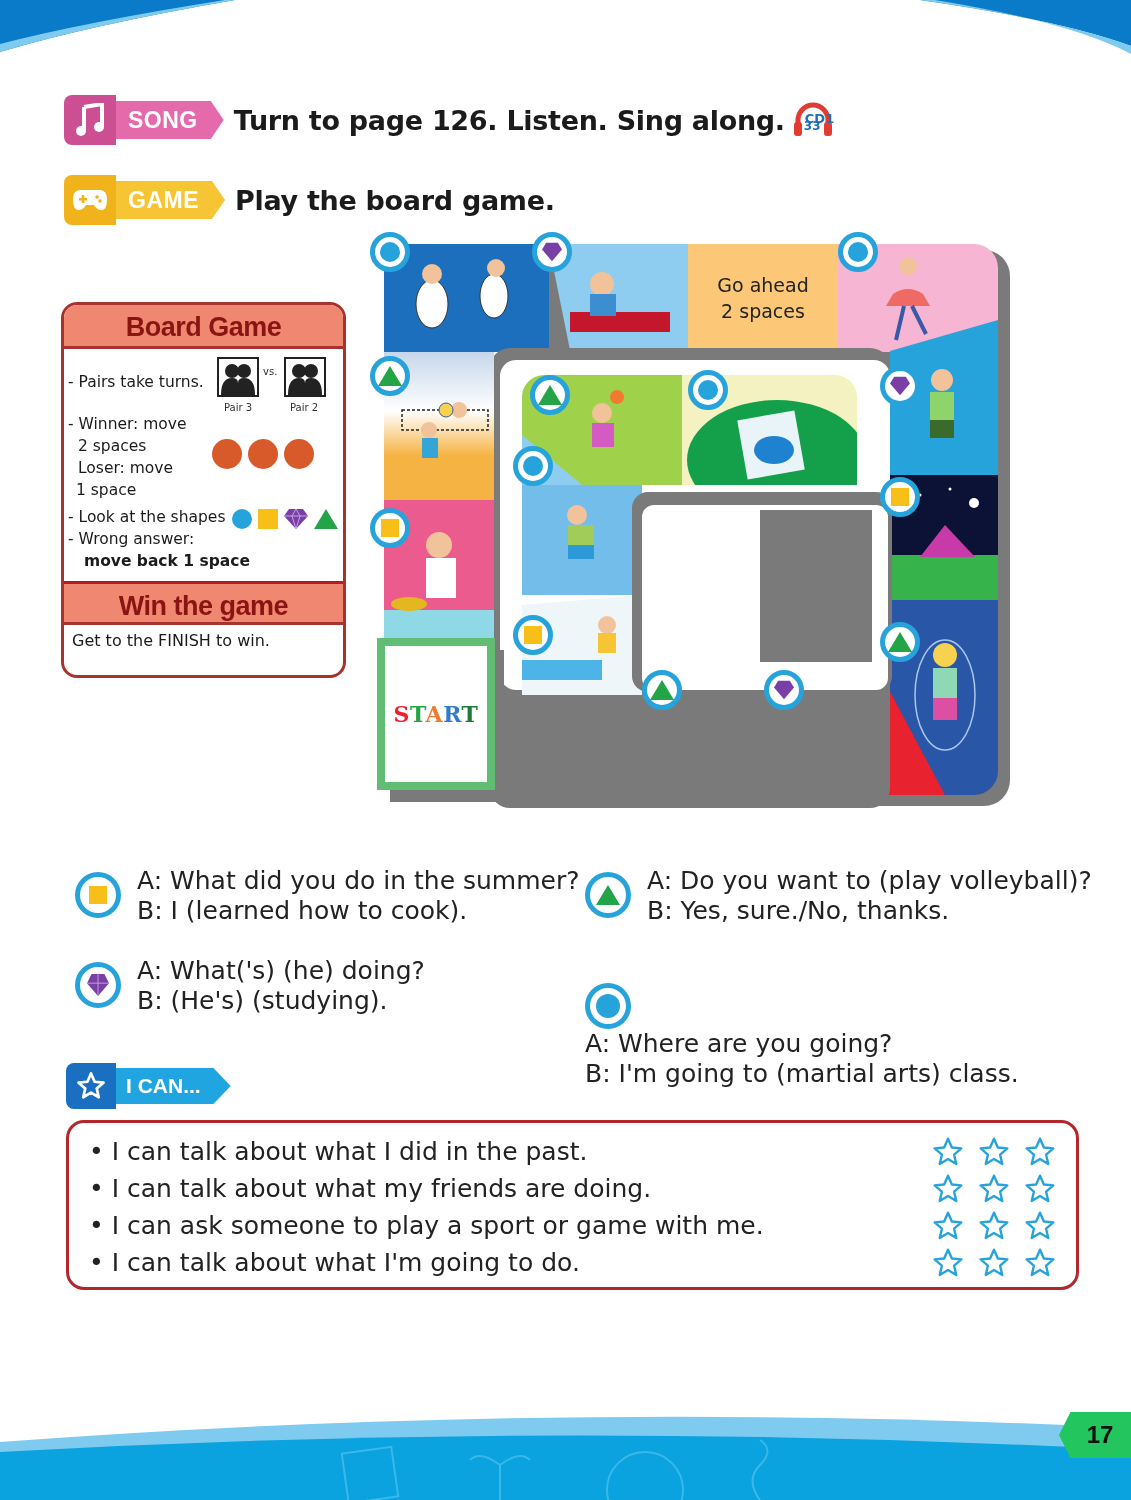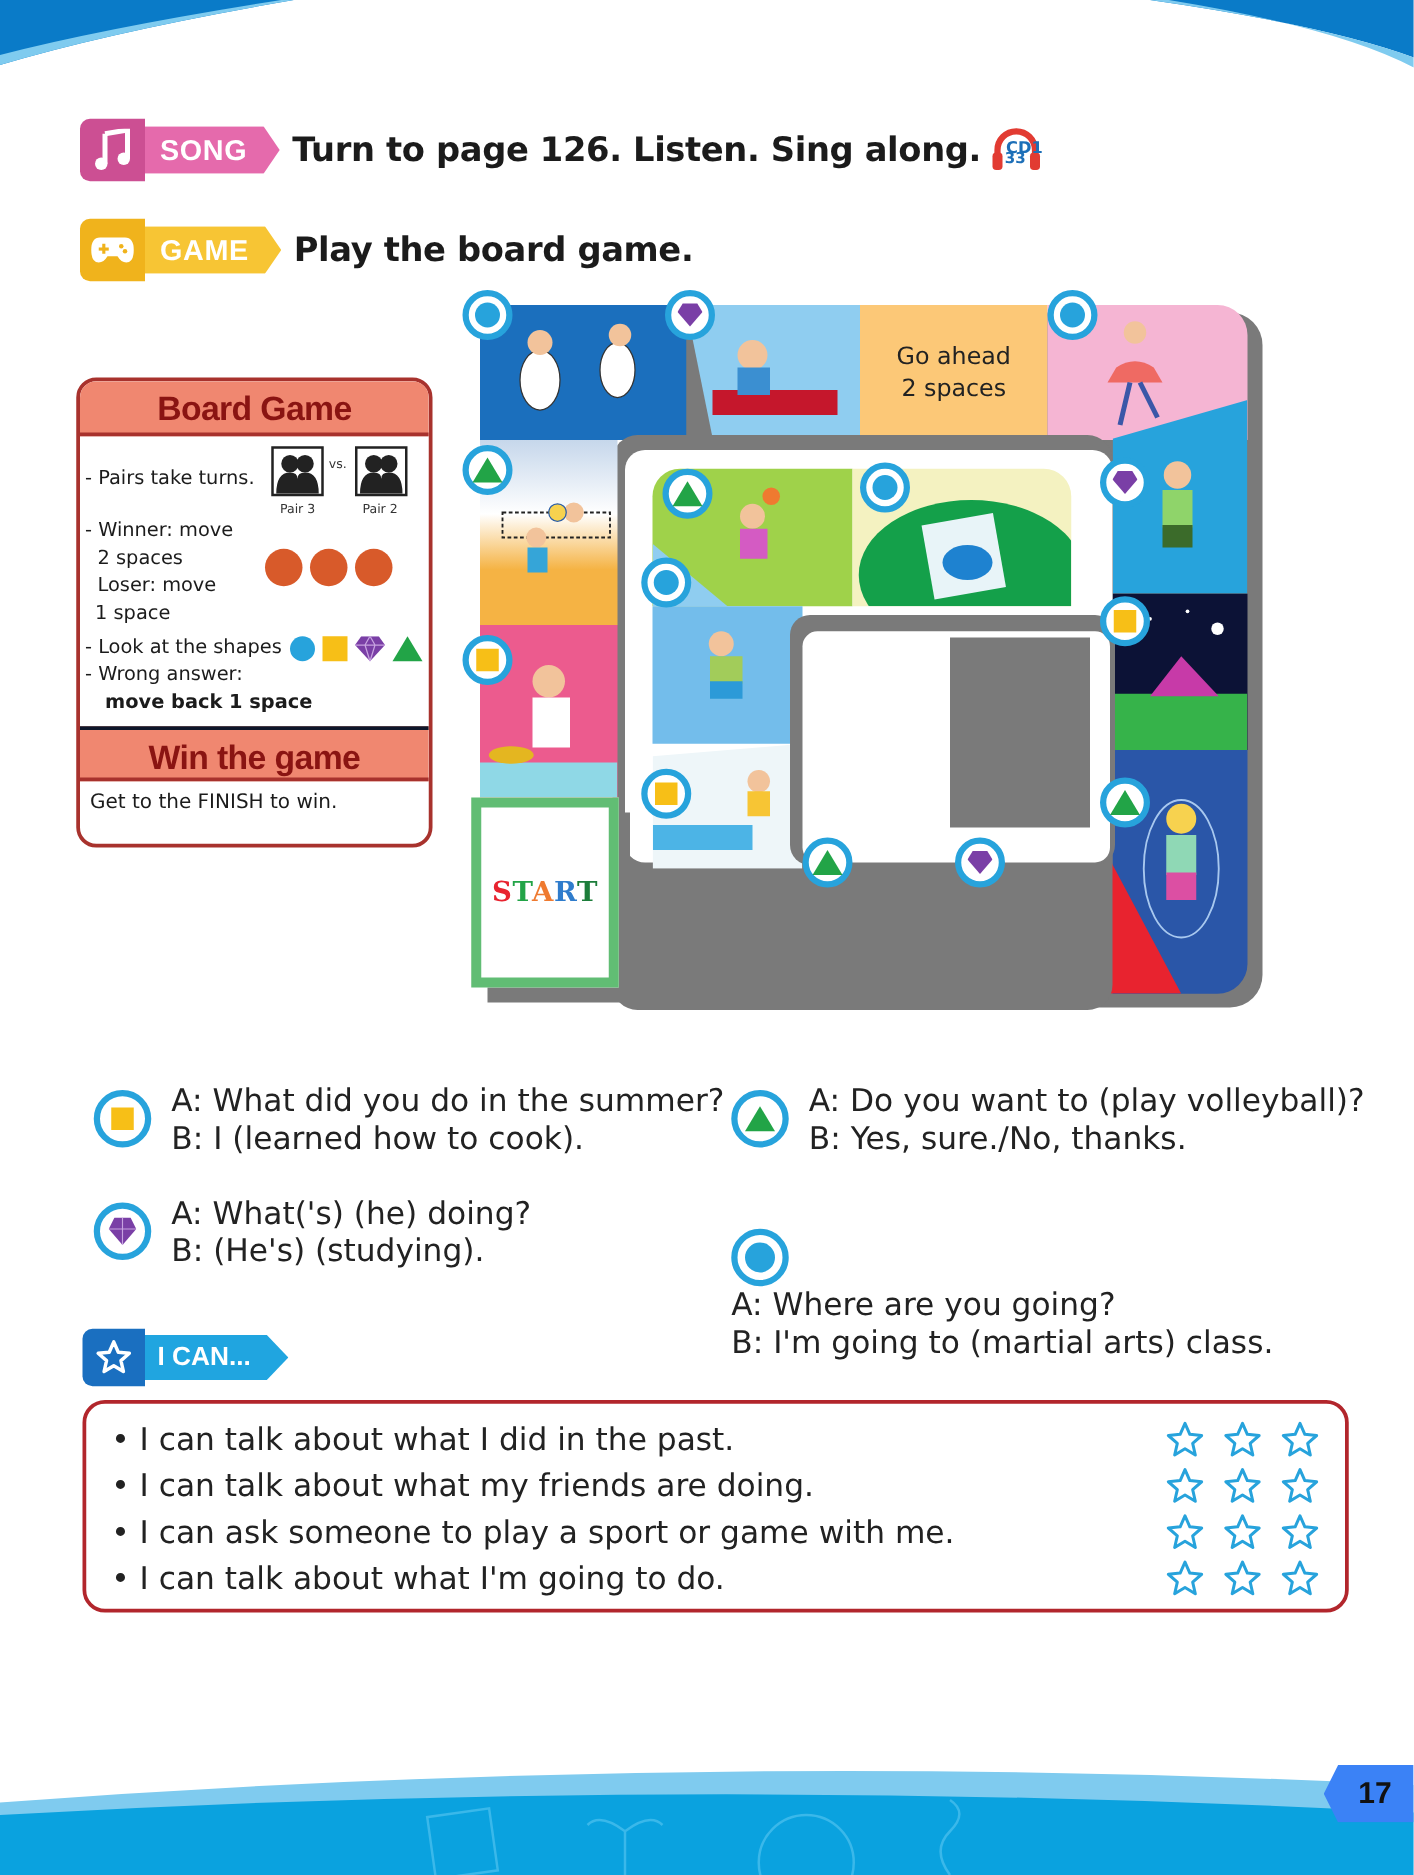--- a/index.html
+++ b/index.html
@@ -20,21 +20,21 @@
   .song .lbl { background: #e56aac; }
   .game .ico-box { background: #f0b31c; }
   .game .lbl { background: #f7c534; }
 
   .headphones { display:inline-flex; margin-left: 8px; position: relative; width: 40px; height: 36px; }
 
   
   .rules { position: absolute; left: 61px; top: 302px; width: 285px; height: 376px; border: 3px solid #a8322d; border-radius: 16px; overflow: hidden; background: #fff; }
   .rules .hd { background: #f08770; color: #8a1412; text-align: center; font-family: "Liberation Sans", sans-serif; font-weight: bold; font-size: 27px; height: 44px; line-height: 44px; border-bottom: 3px solid #a8322d; letter-spacing: -0.5px; }
   .rules .body { position: relative; height: 232px; padding: 8px 6px; font-size: 15.5px; line-height: 22px; color: #1b1b1b; }
-  .rules .hd2 { border-top: 3px solid #0f172a; }
+  .rules .hd2 { border-top: 3px solid #b91c1c; }
   .rules .foot { padding: 6px 8px; font-size: 16px; color: #1b1b1b; }
   .pair-box { position: absolute; width: 42px; height: 40px; border: 2px solid #222; background: #fff; display:flex; align-items:flex-end; justify-content:center; }
   .pair-cap { position: absolute; font-size: 10px; color: #333; }
   .rps { position: absolute; width: 30px; height: 30px; border-radius: 50%; background: #d85a2a; }
   .shape-ico { position: absolute; }
 
   
   .board { position: absolute; left: 370px; top: 230px; width: 640px; height: 580px; }
   .tile { position: absolute; overflow: hidden; }
   .marker { position: absolute; width: 40px; height: 40px; border-radius: 50%; background: #fff; border: 5px solid #27a3dc; display: flex; align-items: center; justify-content: center; z-index: 5; }
@@ -55,21 +55,21 @@
   .ican-badge .ico-box { width: 50px; height: 46px; background: #1a6fc0; border-radius: 8px 0 0 8px; display:flex; align-items:center; justify-content:center; }
   .ican-badge .lbl { height: 36px; background: #20a5e0; color: #fff; font-family: "Liberation Sans", sans-serif; font-weight: bold; font-size: 21px; padding: 0 30px 0 10px; display: flex; align-items: center; clip-path: polygon(0 0, 85% 0, 100% 50%, 85% 100%, 0 100%); }
   .ican-box { position: absolute; left: 66px; top: 1120px; width: 1013px; height: 170px; border: 3px solid #b2262c; border-radius: 18px; padding: 10px 20px; }
   .ican-row { display: flex; justify-content: space-between; align-items: center; height: 37px; }
   .ican-row .t { font-size: 25px; color: #222; }
   .stars { display: flex; gap: 14px; }
   .star { width: 32px; height: 32px; }
 
   
   .bottom { position: absolute; left: 0; top: 1380px; width: 1131px; height: 120px; }
-  .page-num { position: absolute; right: 0; top: 1412px; width: 72px; height: 46px; background: #3b82f6; clip-path: polygon(16% 0, 100% 0, 100% 100%, 16% 100%, 0 50%); display: flex; align-items: center; justify-content: center; font-family: "Liberation Sans", sans-serif; font-weight: bold; font-size: 24px; color: #111; padding-left: 10px; }
+  .page-num { position: absolute; right: 0; top: 1412px; width: 72px; height: 46px; background: #22c55e; clip-path: polygon(16% 0, 100% 0, 100% 100%, 16% 100%, 0 50%); display: flex; align-items: center; justify-content: center; font-family: "Liberation Sans", sans-serif; font-weight: bold; font-size: 24px; color: #111; padding-left: 10px; }
 </style>
 </head>
 <body>
 
 <svg class="top-arc" viewBox="0 0 1131 60" preserveAspectRatio="none">
   <path d="M0 0 H235 Q90 25 0 52 Z" fill="#0a7bc8"></path>
   <path d="M0 52 Q90 25 235 0 L225 0 Q85 22 0 44 Z" fill="#7fcbef"></path>
   <path d="M1131 0 H920 Q1060 20 1131 46 Z" fill="#0a7bc8"></path>
   <path d="M1131 46 Q1060 20 920 0 L935 0 Q1070 22 1131 54 Z" fill="#7fcbef"></path>
 </svg>

